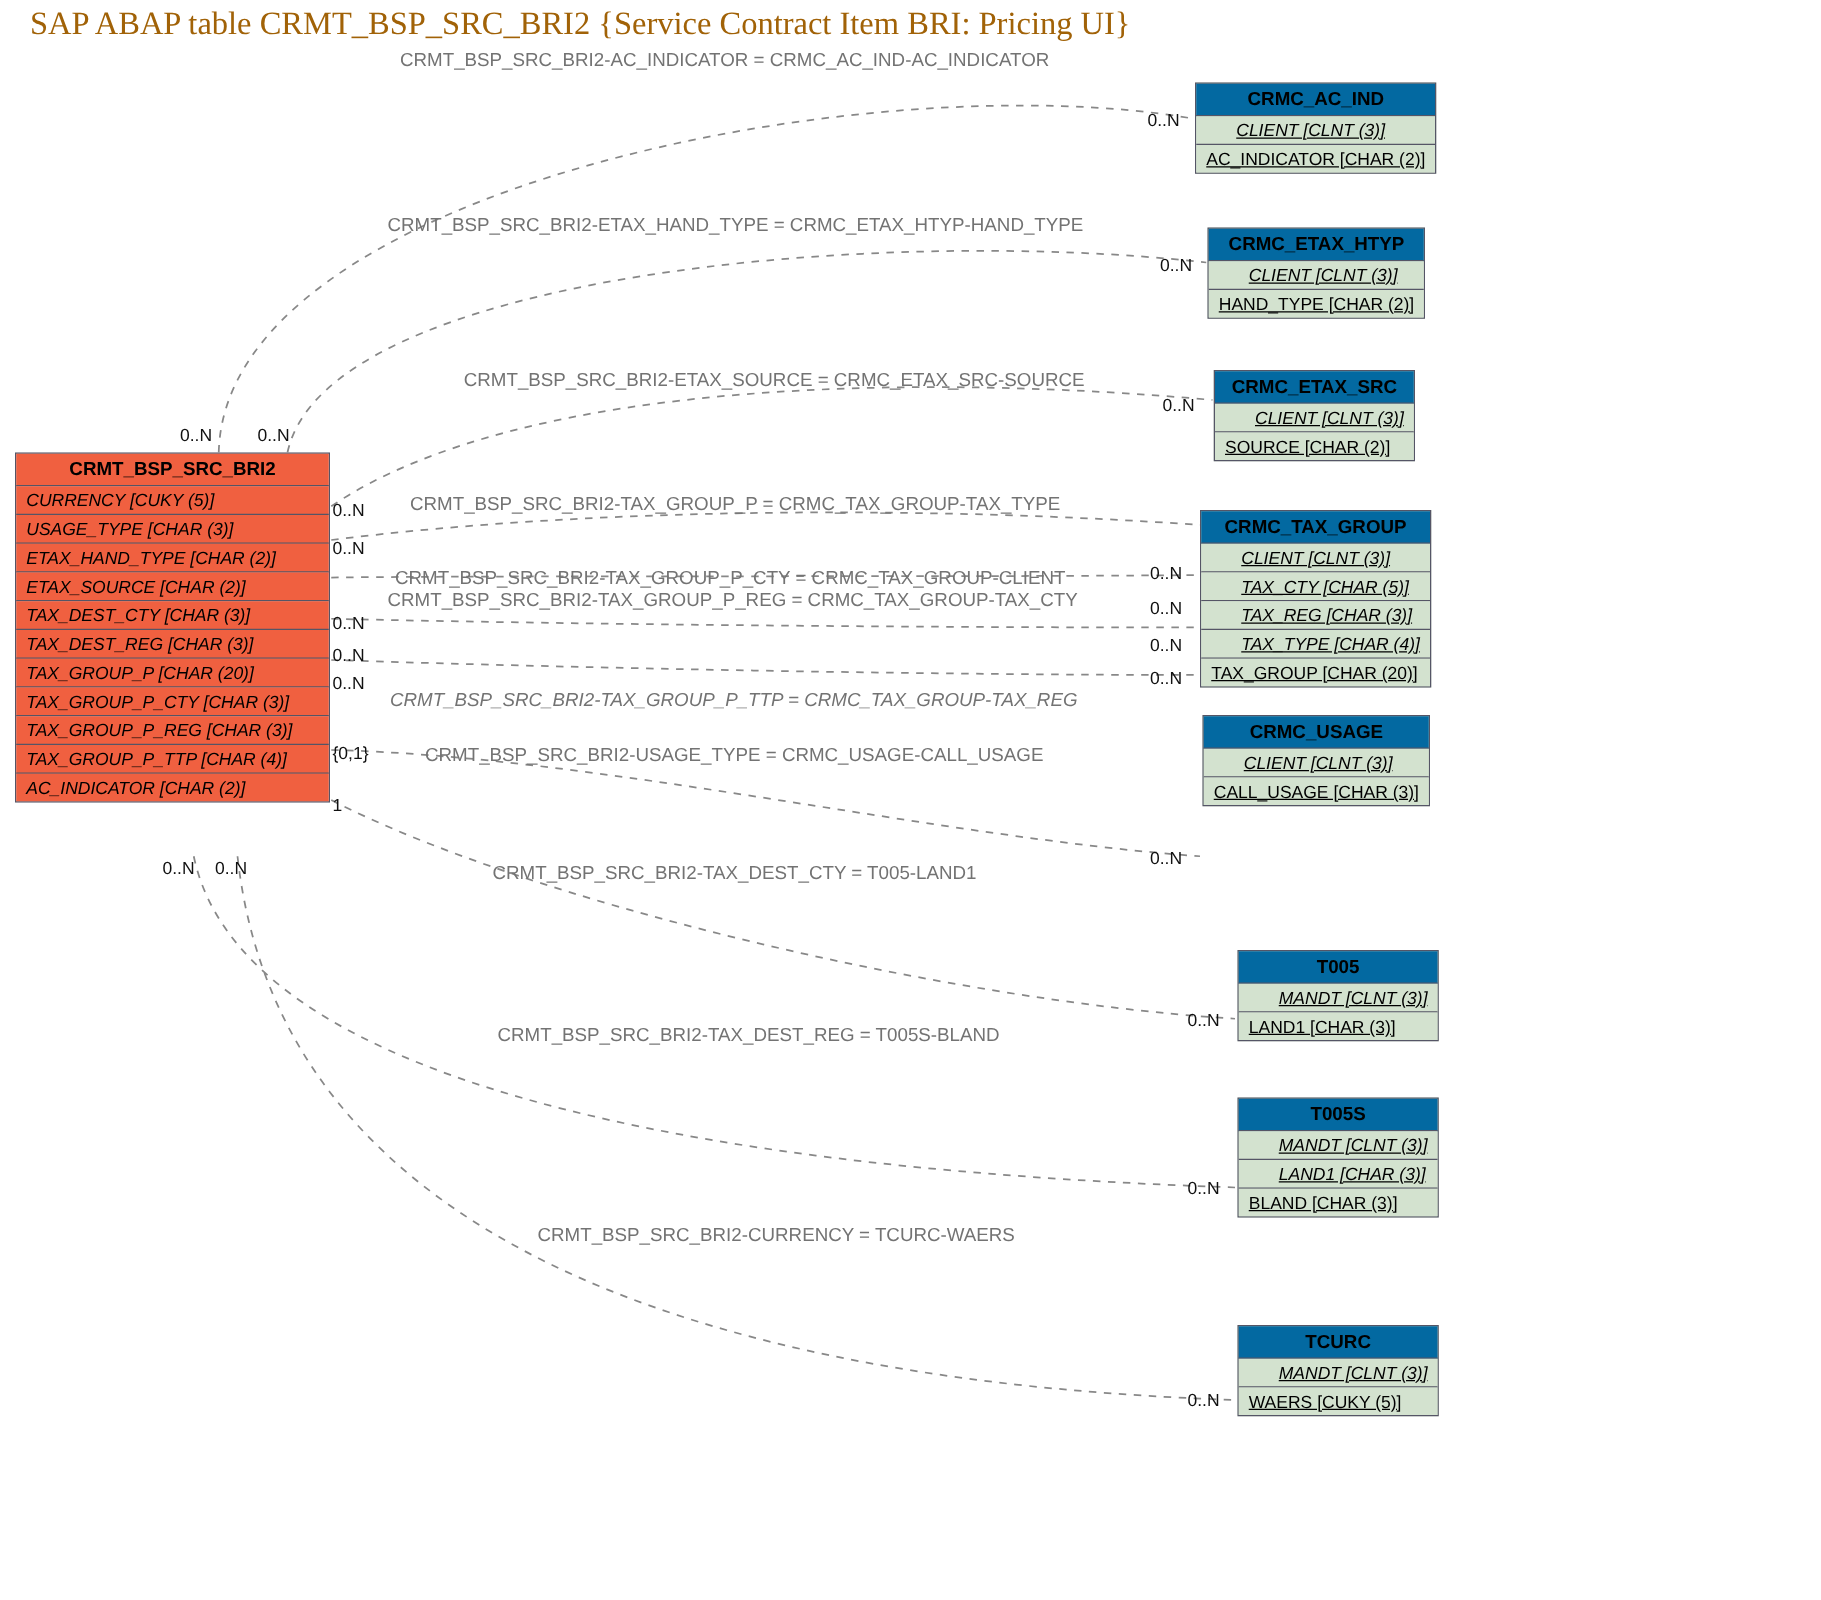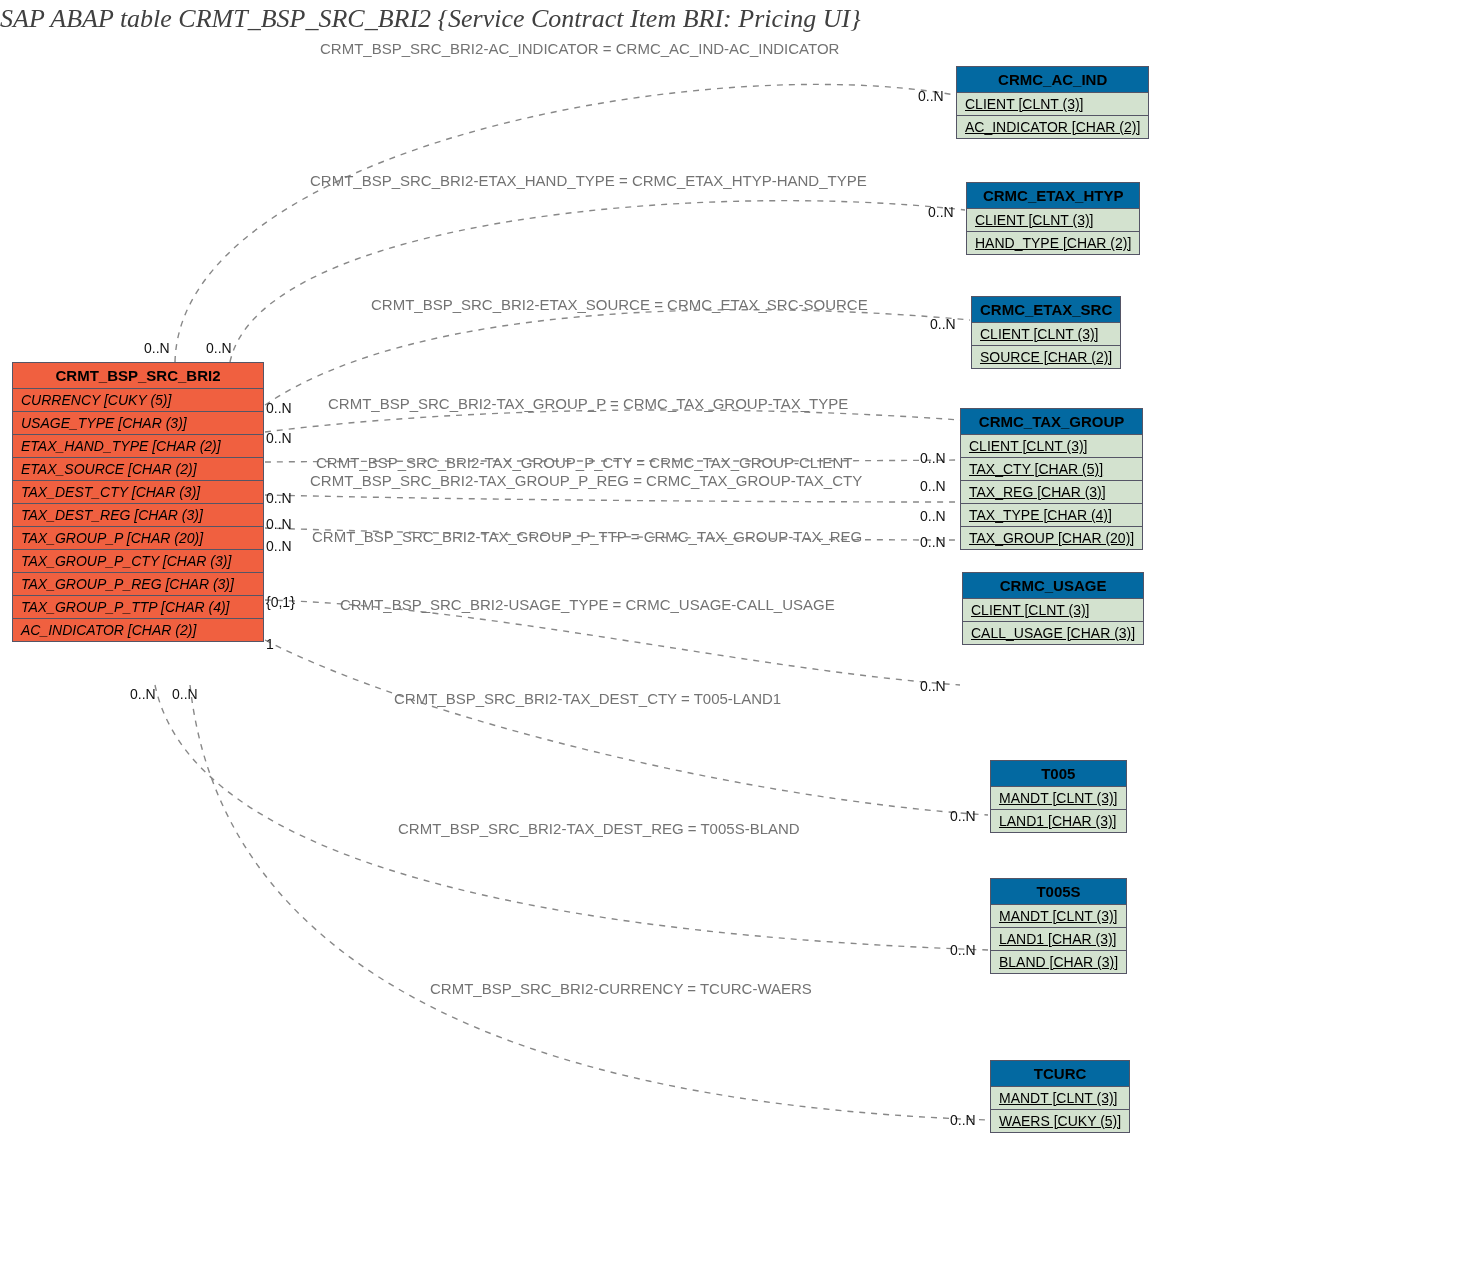--- a/index.html
+++ b/index.html
@@ -1,29 +1,29 @@
 <!DOCTYPE html>
 <html><head>
 <meta charset="utf-8">
 <style>
   html,body{margin:0;padding:0;background:#fff;font-family:"Times New Roman",serif;}
   .canvas{position:relative;width:1457px;height:1280px;}
-  .title{position:absolute;left:0;top:4px;font-size:26px;color:#404040;font-style:italic;}
+  .title{position:absolute;left:24px;top:4px;font-size:26px;color:#a16207;}
   .tbl{position:absolute;border:1px solid #556;}
   .tbl .hdr{font-weight:bold;text-align:center;padding:4px 8px;border-bottom:1px solid #556;font-family:Verdana,Geneva,sans-serif;font-size:15px;}
   .tbl .row{padding:3px 8px;border-bottom:1px solid #556;font-family:Verdana,Geneva,sans-serif;font-size:14px;white-space:nowrap;}
   .tbl .row:last-child{border-bottom:none;}
   .main{background:#e5e5e5;}
   .main .hdr{background:#f06040;}
   .main .row{background:#f06040;font-style:italic;}
   .ref{background:#d3e2cf;}
   .ref .hdr{background:#0369a1;}
   .ref .row{background:#d3e2cf;}
   .u{text-decoration:underline;}
-  .i{}
+  .i{font-style:italic;margin-left:24px;}
   .rel-label{position:absolute;font-family:Verdana,Geneva,sans-serif;font-size:15px;color:#737373;white-space:nowrap;}
   .card{position:absolute;font-family:Verdana,Geneva,sans-serif;font-size:14px;color:#111;white-space:nowrap;}
   svg.lines{position:absolute;left:0;top:0;width:1457px;height:1280px;pointer-events:none;}
   svg.lines path{stroke:#888;stroke-width:1.4;stroke-dasharray:6 6;fill:none;}
 </style>
 </head>
 <body>
 <div class="canvas">
 
 <div class="title">SAP ABAP table CRMT_BSP_SRC_BRI2 {Service Contract Item BRI: Pricing UI}</div>
@@ -108,21 +108,21 @@
   <div class="row"><span class="u i">MANDT [CLNT (3)]</span></div>
   <div class="row"><span class="u">WAERS [CUKY (5)]</span></div>
 </div>
 
 <div class="rel-label" style="left:320px;top:40px;">CRMT_BSP_SRC_BRI2-AC_INDICATOR = CRMC_AC_IND-AC_INDICATOR</div>
 <div class="rel-label" style="left:310px;top:172px;">CRMT_BSP_SRC_BRI2-ETAX_HAND_TYPE = CRMC_ETAX_HTYP-HAND_TYPE</div>
 <div class="rel-label" style="left:371px;top:296px;">CRMT_BSP_SRC_BRI2-ETAX_SOURCE = CRMC_ETAX_SRC-SOURCE</div>
 <div class="rel-label" style="left:328px;top:395px;">CRMT_BSP_SRC_BRI2-TAX_GROUP_P = CRMC_TAX_GROUP-TAX_TYPE</div>
 <div class="rel-label" style="left:316px;top:454px;">CRMT_BSP_SRC_BRI2-TAX_GROUP_P_CTY = CRMC_TAX_GROUP-CLIENT</div>
 <div class="rel-label" style="left:310px;top:472px;">CRMT_BSP_SRC_BRI2-TAX_GROUP_P_REG = CRMC_TAX_GROUP-TAX_CTY</div>
-<div class="rel-label" style="left:312px;top:528px;">CRMT_BSP_SRC_BRI2-TAX_GROUP_P_TTP = CRMC_TAX_GROUP-TAX_REG</div>
+<div class="rel-label" style="left:312px;top:552px;font-style:italic;">CRMT_BSP_SRC_BRI2-TAX_GROUP_P_TTP = CRMC_TAX_GROUP-TAX_REG</div>
 <div class="rel-label" style="left:340px;top:596px;">CRMT_BSP_SRC_BRI2-USAGE_TYPE = CRMC_USAGE-CALL_USAGE</div>
 <div class="rel-label" style="left:394px;top:690px;">CRMT_BSP_SRC_BRI2-TAX_DEST_CTY = T005-LAND1</div>
 <div class="rel-label" style="left:398px;top:820px;">CRMT_BSP_SRC_BRI2-TAX_DEST_REG = T005S-BLAND</div>
 <div class="rel-label" style="left:430px;top:980px;">CRMT_BSP_SRC_BRI2-CURRENCY = TCURC-WAERS</div>
 
 <div class="card" style="left:144px;top:340px;">0..N</div>
 <div class="card" style="left:206px;top:340px;">0..N</div>
 <div class="card" style="left:266px;top:400px;">0..N</div>
 <div class="card" style="left:266px;top:430px;">0..N</div>
 <div class="card" style="left:266px;top:490px;">0..N</div>

